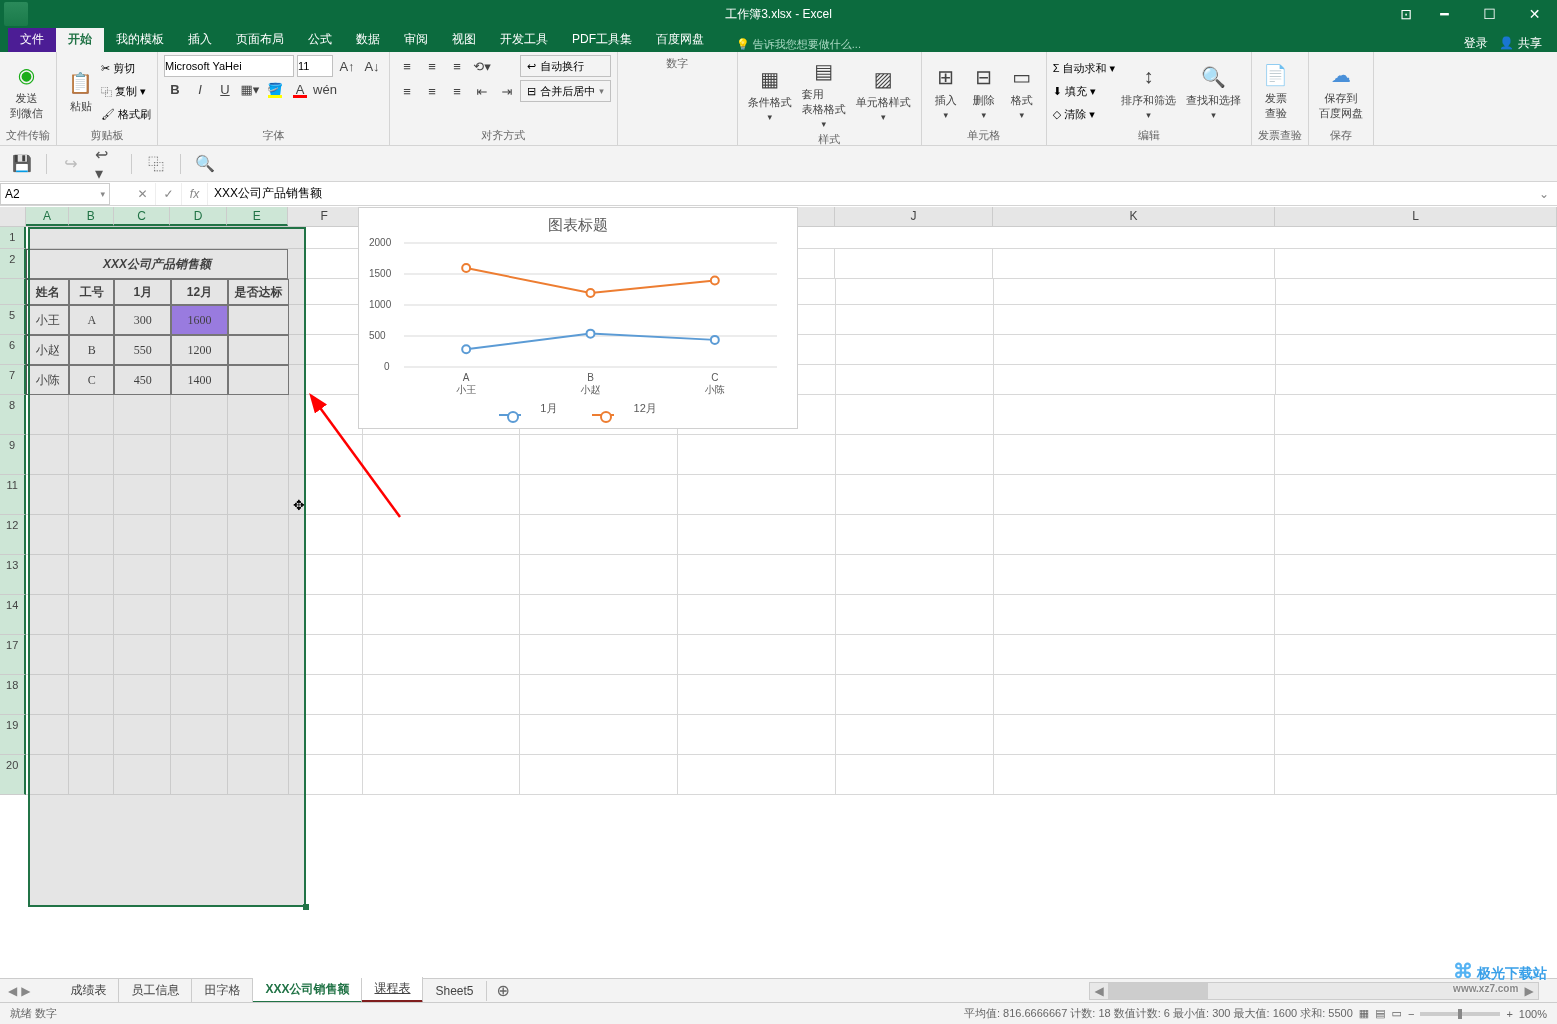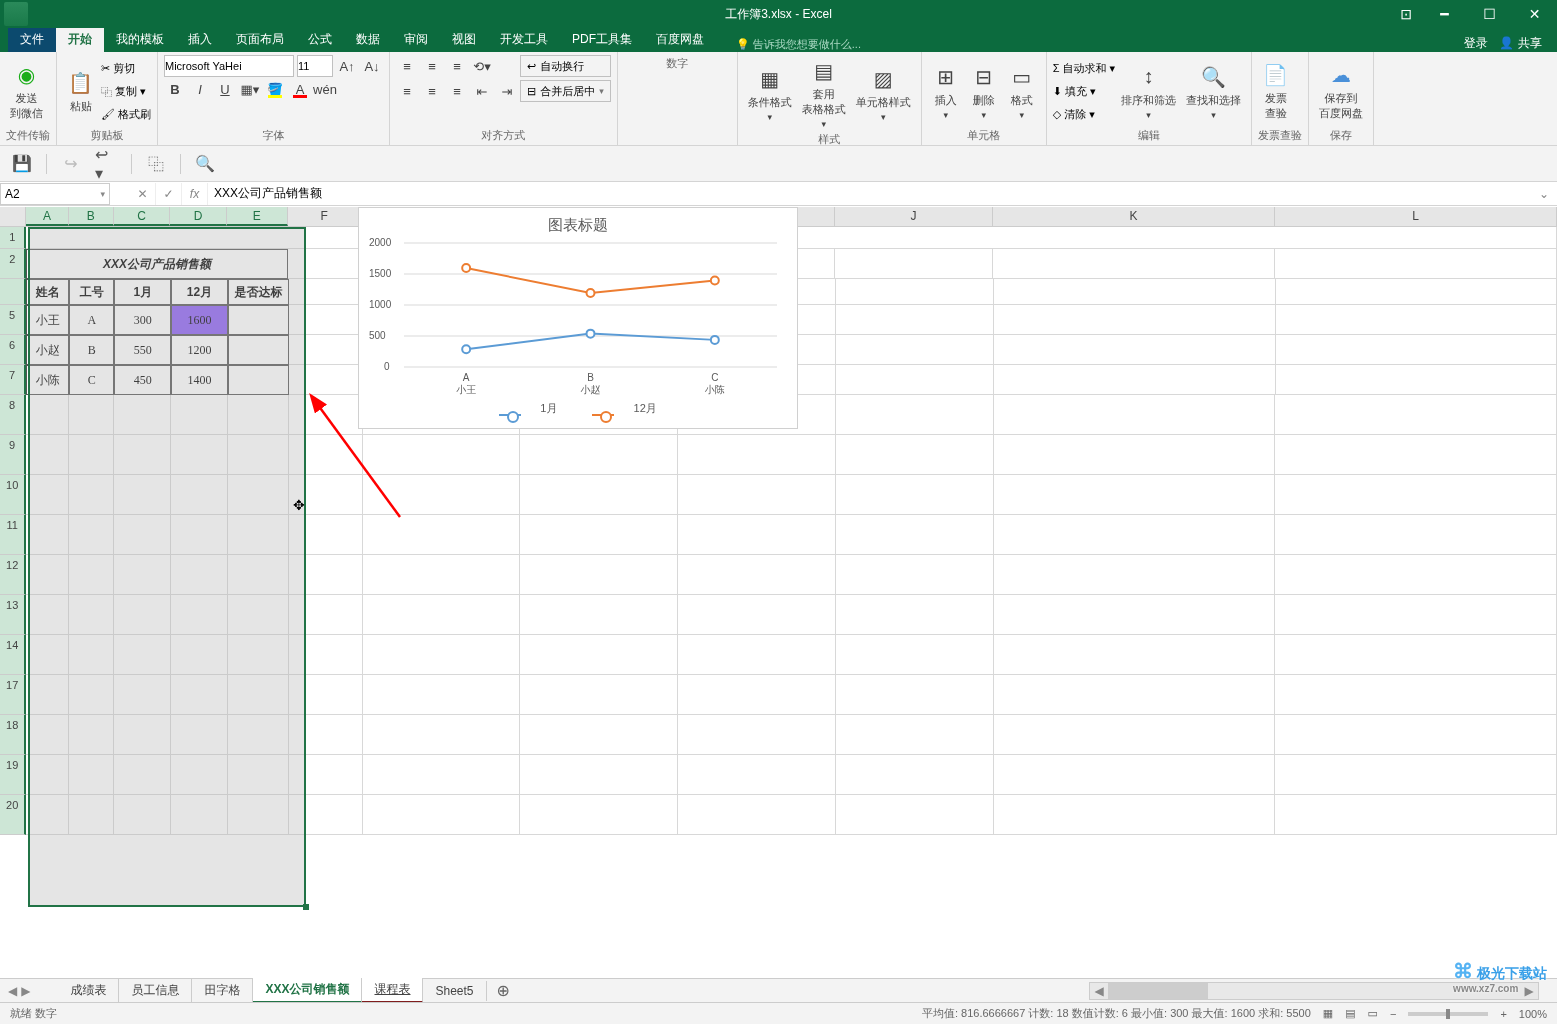--- a/index.html
+++ b/index.html
@@ -10,21 +10,21 @@
 .titlebar .logo { width: 24px; height: 24px; margin-left: 4px; background: linear-gradient(#2a8a5a,#1a7a4a); border-radius: 2px; }
 .titlebar .title { position: absolute; left: 50%; transform: translateX(-50%); font-size: 12px; }
 .titlebar .win-controls { margin-left: auto; display: flex; }
 .titlebar .win-btn { width: 45px; height: 28px; display: flex; align-items: center; justify-content: center; font-size: 14px; }
 .titlebar .win-btn.small { width: 32px; }
 
 
 .menutabs { height: 24px; background: #0c6b3e; display: flex; align-items: flex-end; padding-left: 8px; color: #fff; font-size: 12px; }
 .menutabs .tab { padding: 4px 12px; cursor: pointer; }
 .menutabs .tab.active { background: #f3f3f3; color: #217346; font-weight: bold; }
-.menutabs .tab.file { background: #0c4a6e; color: #fff; }
+.menutabs .tab.file { background: #4c1d95; color: #fff; }
 .menutabs .right { margin-left: auto; display: flex; align-items: center; padding-right: 15px; gap: 12px;}
 .menutabs .tellme { color: #a9d8c2; font-size: 11px; padding-left: 20px;}
 
 
 .ribbon { height: 94px; background: #f3f3f3; border-bottom: 1px solid #d4d4d4; display: flex; }
 .ribbon .group { border-right: 1px solid #d4d4d4; padding: 3px 6px 2px 6px; display: flex; flex-direction: column; }
 .ribbon .group-content { flex: 1; display: flex; gap: 2px; }
 .ribbon .group-label { text-align: center; font-size: 11px; color: #666; height: 16px; line-height: 16px; }
 .ribbon .bigbtn { display: flex; flex-direction: column; align-items: center; justify-content: center; padding: 2px 4px; gap: 2px; font-size: 11px; color: #444; }
 .ribbon .bigbtn .icon { width: 28px; height: 28px; display: flex; align-items: center; justify-content: center; font-size: 20px; }
@@ -85,29 +85,29 @@
 .chart .leg-line.orange::before { background:#ed7d31;}
 .chart .leg-line::after { content:''; position:absolute; left:8px; top:2px; width:8px; height:8px; border-radius:50%; background:#fff;}
 .chart .leg-line.blue::after { border:2px solid #5b9bd5;}
 .chart .leg-line.orange::after { border:2px solid #ed7d31;}
 
 
 .sheettabs { position: absolute; bottom: 22px; left: 0; right: 0; height: 24px; background: #f3f3f3; border-top: 1px solid #ccc; display: flex; align-items: center; font-size: 12px;}
 .sheettabs .nav { display: flex; padding: 0 8px; gap: 4px; color: #888;}
 .sheettabs .stab { padding: 3px 12px; border-right: 1px solid #ccc; color: #444; }
 .sheettabs .stab.active { background: #fff; border-bottom: 2px solid #217346; color: #217346; font-weight: bold;}
-.sheettabs .stab.context { background: #fff; border-bottom: 2px solid #7f1d1d; text-decoration: underline;}
+.sheettabs .stab.context { background: #fff; border-bottom: 4px solid #7f1d1d; text-decoration: underline;}
 .sheettabs .add { padding: 0 10px; font-size: 16px; color: #666;}
 .sheettabs .hscroll { margin-left: auto; width: 450px; height: 18px; background: #e8e8e8; border: 1px solid #ccc; position: relative; margin-right: 18px;}
 .sheettabs .hscroll .thumb { position: absolute; left: 18px; width: 100px; top: 0; bottom: 0; background: #cdcdcd;}
 .sheettabs .hscroll .arr { position: absolute; width: 18px; top: 0; bottom: 0; display: flex; align-items: center; justify-content: center; color: #888;}
 
 
 .statusbar { position: absolute; bottom: 0; left: 0; right: 0; height: 22px; background: #f3f3f3; border-top: 1px solid #ccc; display: flex; align-items: center; font-size: 11px; color: #666; padding: 0 10px;}
-.statusbar .right { margin-left: auto; display: flex; align-items: center; gap: 12px; justify-content: center;}
+.statusbar .right { margin-left: auto; display: flex; align-items: center; gap: 6px; justify-content: center;}
 
 
 .watermark { position: absolute; right: 10px; bottom: 30px; font-size: 14px; color: #3aa0e8; font-weight: bold; text-shadow: 0 0 3px #fff;}
 .watermark .sub { font-size: 10px; color: #888; display: block;}
 
 .cursor-cross { position: absolute; font-size: 14px; color: #000; left: 293px; top: 290px; }
 svg { overflow: visible;}
 </style>
 </head>
 <body>
@@ -235,21 +235,21 @@
 
   <div class="group">
     <div class="group-content">
       <div class="bigbtn">
           <div class="icon">▦</div>
           <div>条件格式</div>
           <span style="font-size:9px">▾</span>
         </div>
       <div class="bigbtn">
           <div class="icon">▤</div>
-          <div style="white-space:pre-line;text-align:center">套用
+          <div style="white-space:pre-line;text-align:left">套用
 表格格式</div>
           <span style="font-size:9px">▾</span>
         </div>
       <div class="bigbtn">
           <div class="icon">▨</div>
           <div>单元格样式</div>
           <span style="font-size:9px">▾</span>
         </div>
     </div>
     <div class="group-label">样式</div>
@@ -449,35 +449,20 @@
         <div class="cell" style="width: 78px;"></div>
         <div class="cell" style="width: 168px;"></div>
         <div class="cell" style="width: 168px;"></div>
         <div class="cell" style="width: 168px;"></div>
         <div class="cell" style="width: 168px;"></div>
         <div class="cell" style="width: 300px;"></div>
         <div class="cell" style="width: 300px;"></div>
       </div>
       <div class="row" style="height: 40px;">
         <div class="rh selhint">9</div>
-        <div class="cell" style="width: 45px;"></div>
-        <div class="cell" style="width: 48px;"></div>
-        <div class="cell" style="width: 60px;"></div>
-        <div class="cell" style="width: 60px;"></div>
-        <div class="cell" style="width: 65px;"></div>
-        <div class="cell" style="width: 78px;"></div>
-        <div class="cell" style="width: 168px;"></div>
-        <div class="cell" style="width: 168px;"></div>
-        <div class="cell" style="width: 168px;"></div>
-        <div class="cell" style="width: 168px;"></div>
-        <div class="cell" style="width: 300px;"></div>
-        <div class="cell" style="width: 300px;"></div>
-      </div>
-      <div class="row" style="height: 40px;">
-        <div class="rh selhint">10</div>
         <div class="cell" style="width: 45px;"></div>
         <div class="cell" style="width: 48px;"></div>
         <div class="cell" style="width: 60px;"></div>
         <div class="cell" style="width: 60px;"></div>
         <div class="cell" style="width: 65px;"></div>
         <div class="cell" style="width: 78px;"></div>
         <div class="cell" style="width: 168px;"></div>
         <div class="cell" style="width: 168px;"></div>
         <div class="cell" style="width: 168px;"></div>
         <div class="cell" style="width: 168px;"></div>

